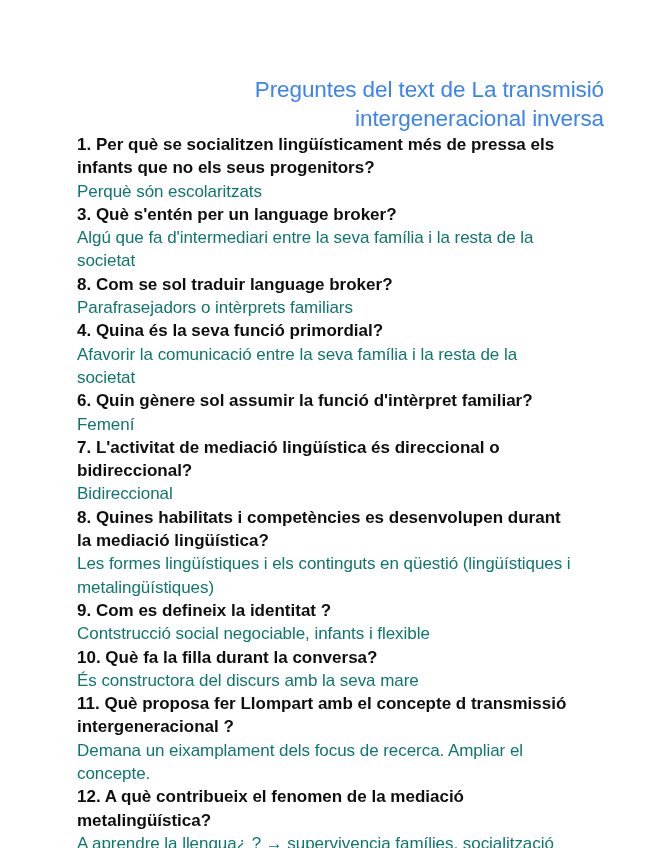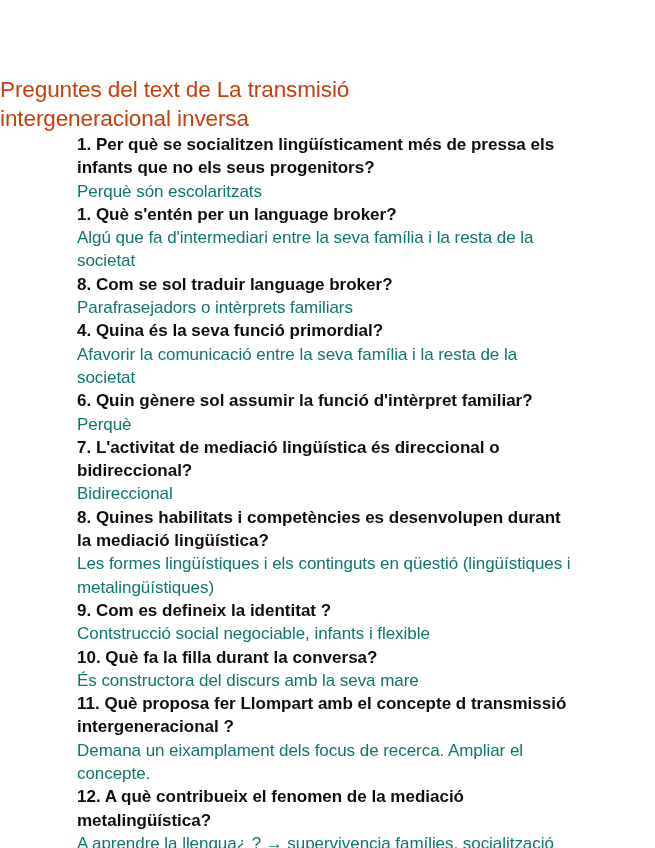--- a/index.html
+++ b/index.html
@@ -21,22 +21,22 @@
       top: 0;
       width: 655px;
       height: 848px;
       background: #ffffff;
     }
     .title {
       position: absolute;
       left: 0;
       top: 76px;
       width: 604px;
-      text-align: left;
-      color: #c2410c;
+      text-align: right;
+      color: #3b82f6;
       font-size: 22.5px;
       line-height: 28.5px;
       font-weight: normal;
       margin: 0;
       letter-spacing: -0.1px;
     }
     .title span { display: block; }
     .content {
       position: absolute;
       left: 77px;
@@ -67,34 +67,34 @@
     <span>Preguntes del text de La transmisió</span>
     <span>intergeneracional inversa</span>
   </h1>
 
   <div class="content">
     <div>
       <p class="q">1. Per què se socialitzen lingüísticament més de pressa els infants que no els seus progenitors?</p>
       <p class="a">Perquè són escolaritzats</p>
     </div>
     <div>
-      <p class="q">1. Què s'entén per un language broker?</p>
+      <p class="q">3. Què s'entén per un language broker?</p>
       <p class="a">Algú que fa d'intermediari entre la seva família i la resta de la societat</p>
     </div>
     <div>
       <p class="q">8. Com se sol traduir language broker?</p>
       <p class="a">Parafrasejadors o intèrprets familiars</p>
     </div>
     <div>
       <p class="q">4. Quina és la seva funció primordial?</p>
       <p class="a">Afavorir la comunicació entre la seva família i la resta de la societat</p>
     </div>
     <div>
       <p class="q">6. Quin gènere sol assumir la funció d'intèrpret familiar?</p>
-      <p class="a">Perquè</p>
+      <p class="a">Femení</p>
     </div>
     <div>
       <p class="q">7. L'activitat de mediació lingüística és direccional o bidireccional?</p>
       <p class="a">Bidireccional</p>
     </div>
     <div>
       <p class="q">8. Quines habilitats i competències es desenvolupen durant la mediació lingüística?</p>
       <p class="a wide">Les formes lingüístiques i els continguts en qüestió (lingüístiques i metalingüístiques)</p>
     </div>
     <div>

